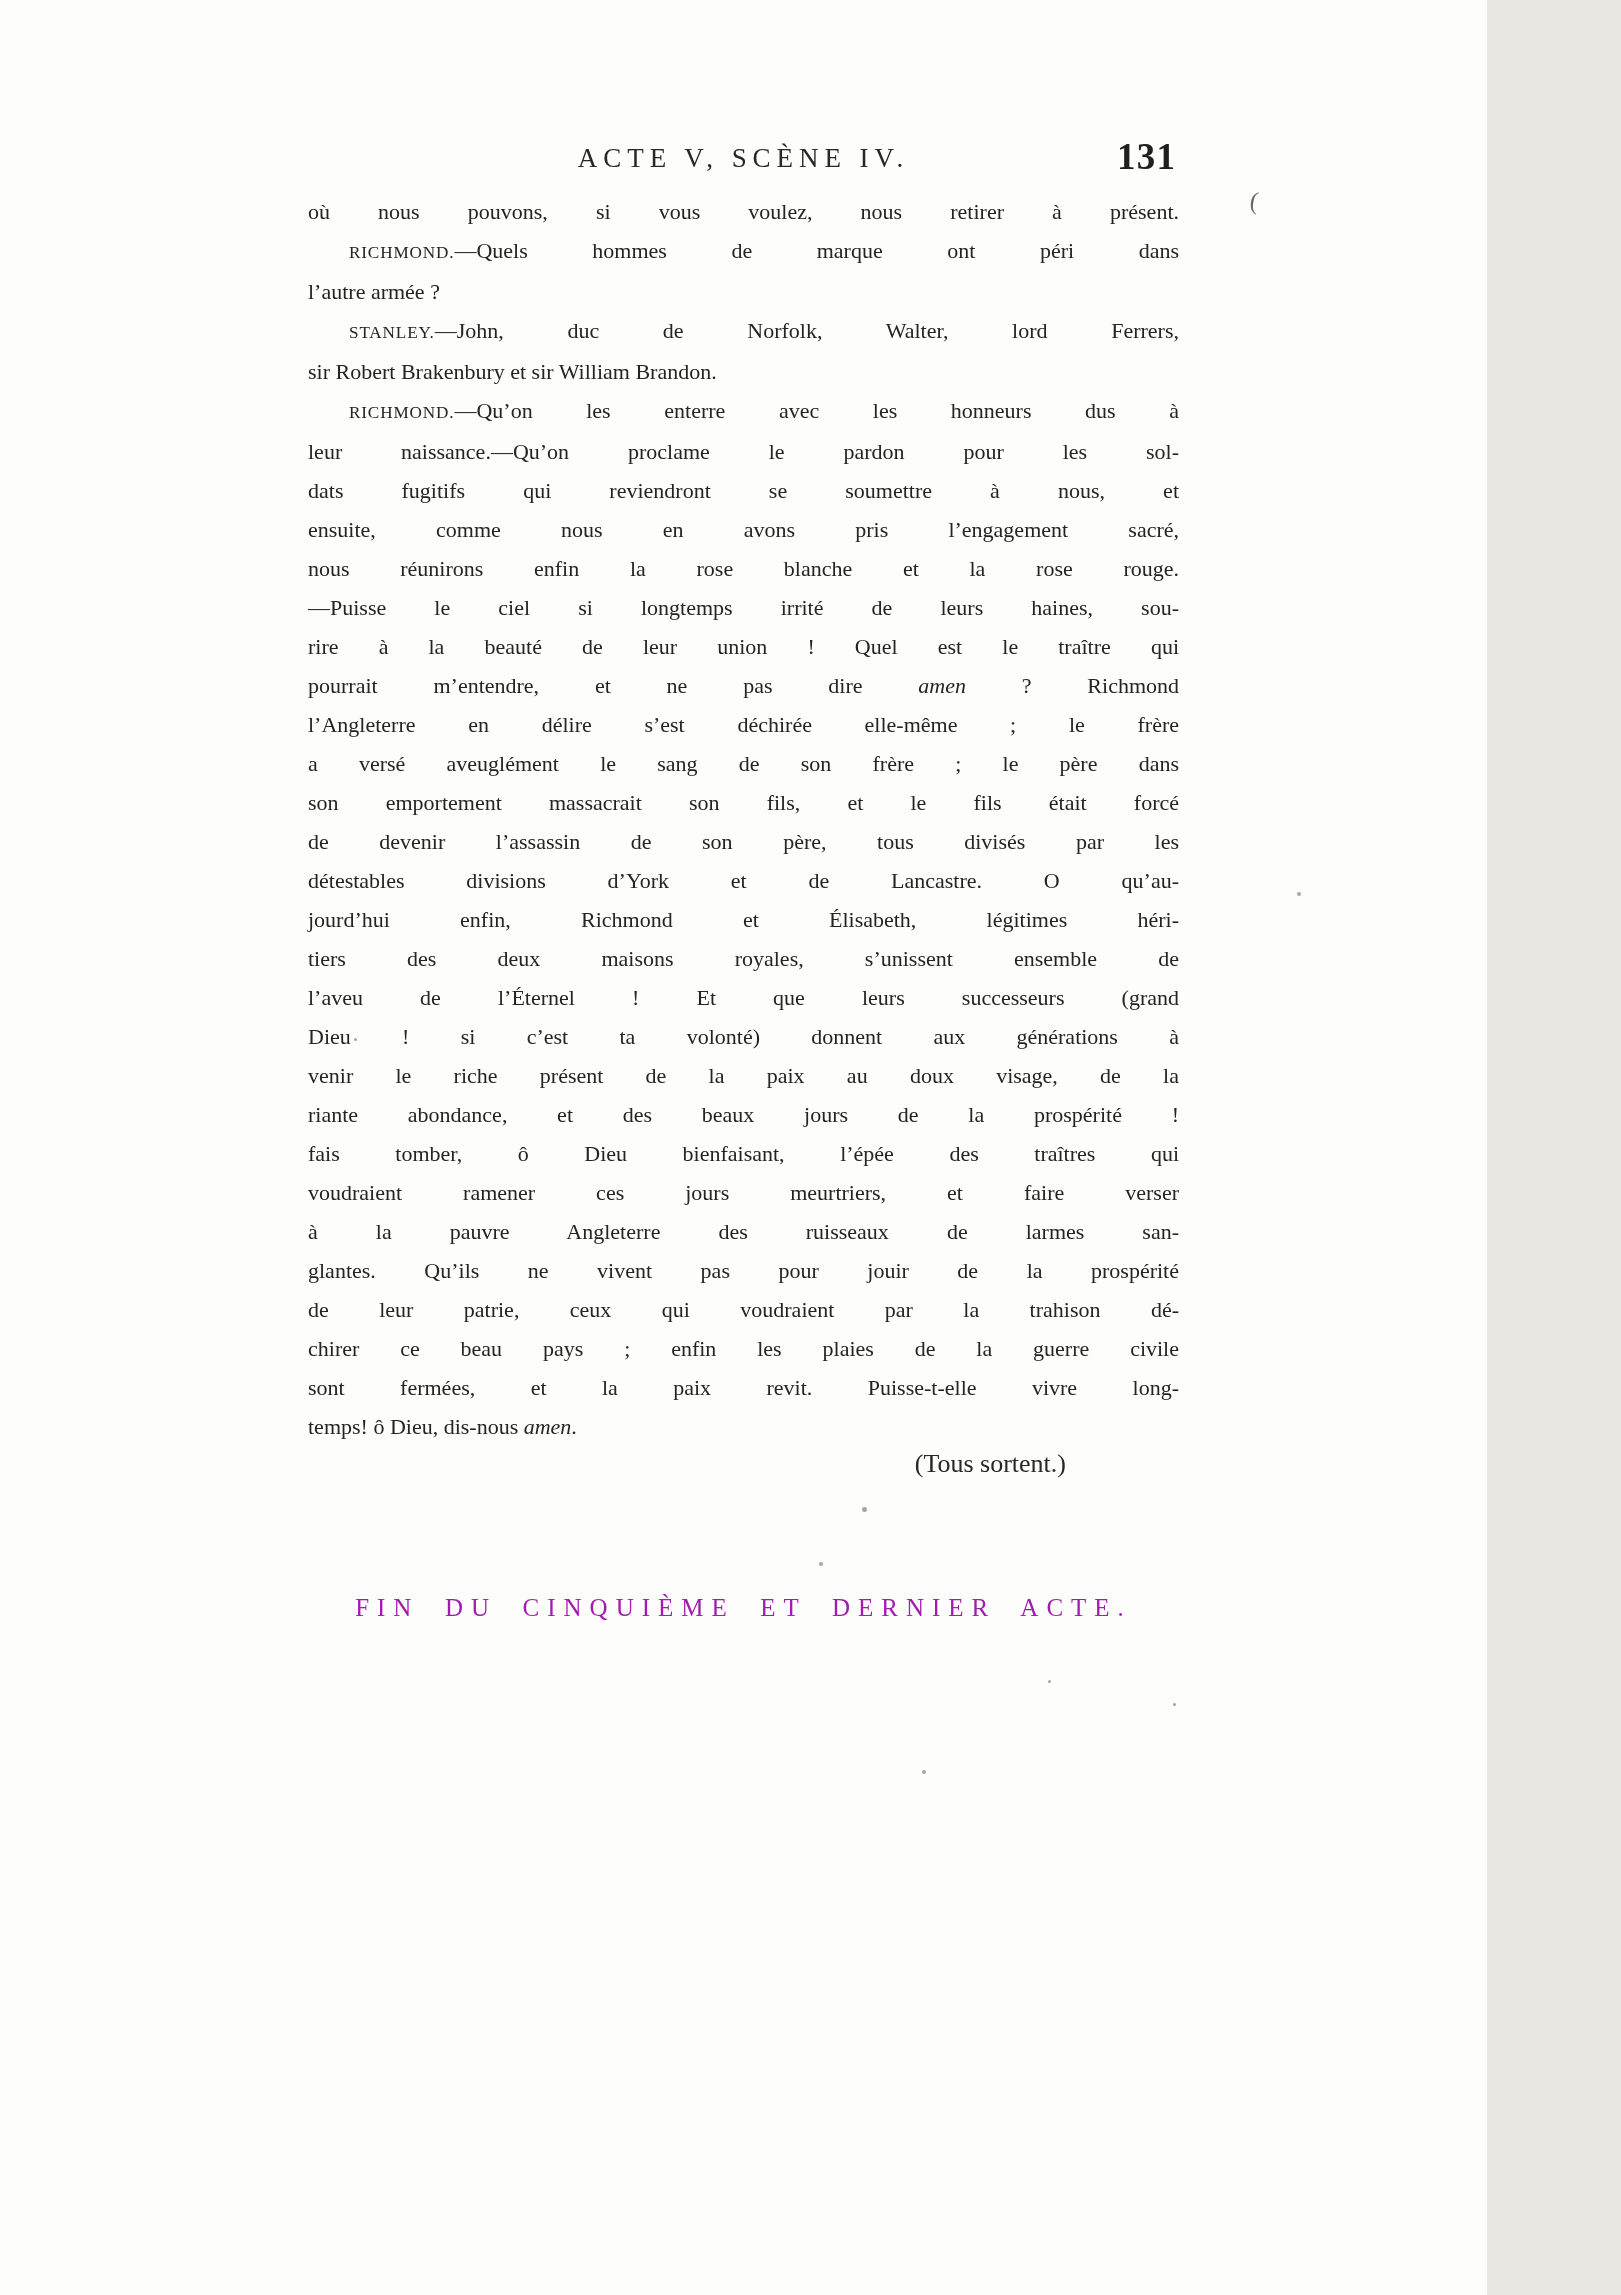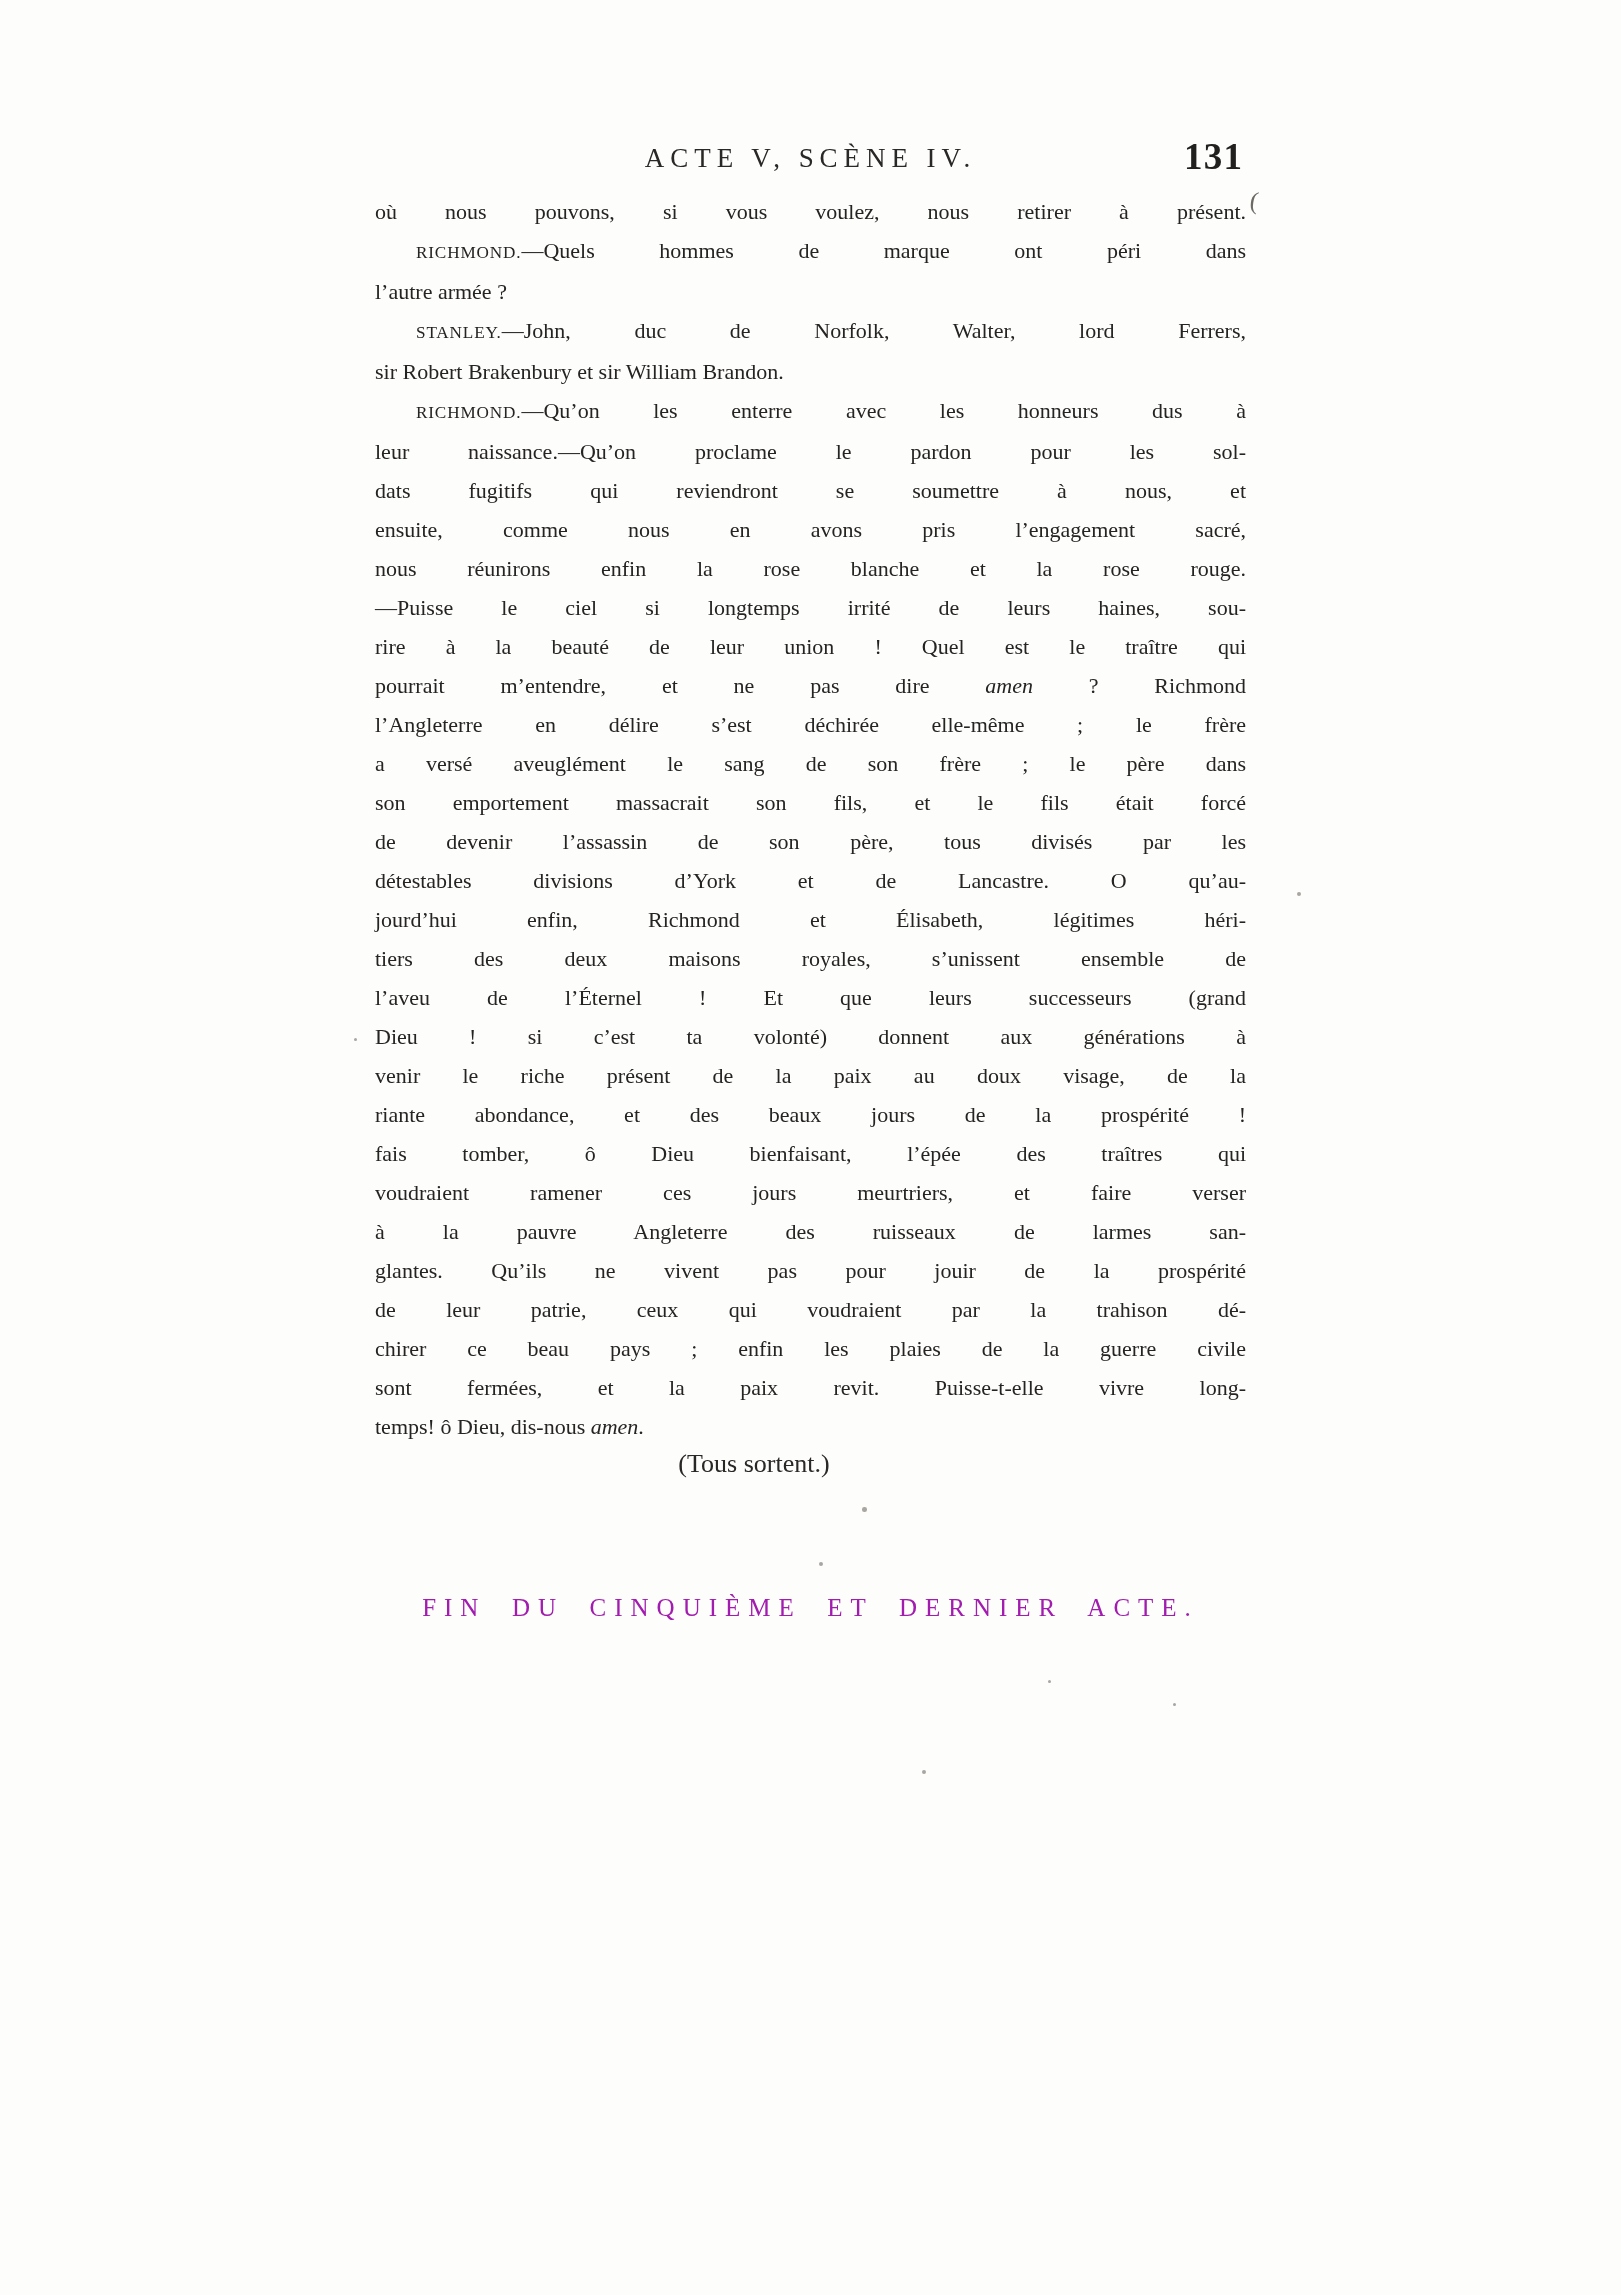--- a/index.html
+++ b/index.html
@@ -2,21 +2,21 @@
 <html style="font-size:10.5px"><head>
 <meta charset="utf-8">
 <style>
   html, body {
     margin: 0;
     padding: 0;
     background: #e9e7e2;
   }
   .scan-page {
     position: relative;
-    width: 1621px;
+    width: 1487px;
     height: 2295px;
     background: #fdfdfb;
     color: #262422;
     font-family: "Liberation Serif", "DejaVu Serif", serif;
     overflow: hidden;
   }
   .header {
     position: relative;
     margin: 135px auto 0;
     width: 871px;
@@ -62,21 +62,21 @@
     font-size: 0.78em;
     letter-spacing: 0.05em;
   }
   .italic {
     font-style: italic;
   }
   .stage-direction {
     margin: 3.9px auto 0;
     width: 871px;
     box-sizing: border-box;
-    text-align: center;
+    text-align: right;
     padding-right: 113px;
     font-size: 26px;
     color: #2a2826;
   }
   .footer {
     margin: 115px auto 0;
     width: 871px;
     text-align: center;
     font-size: 25px;
     letter-spacing: 0.32em;

